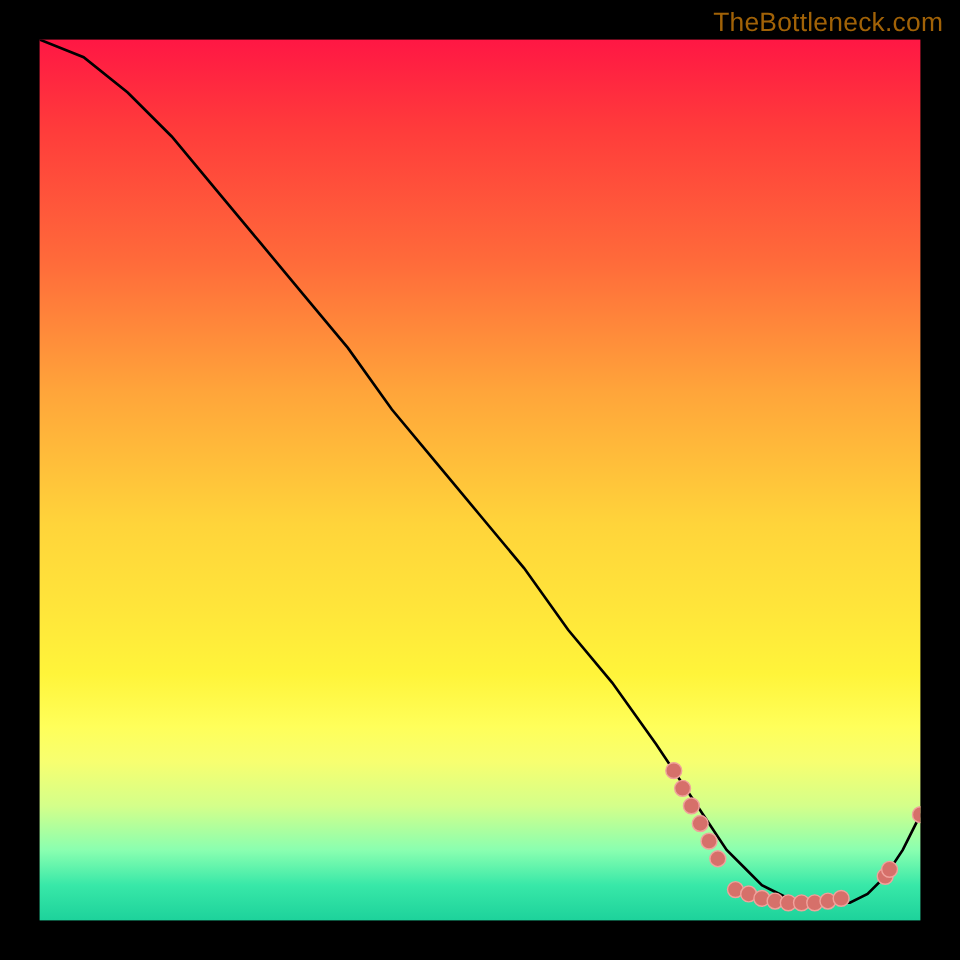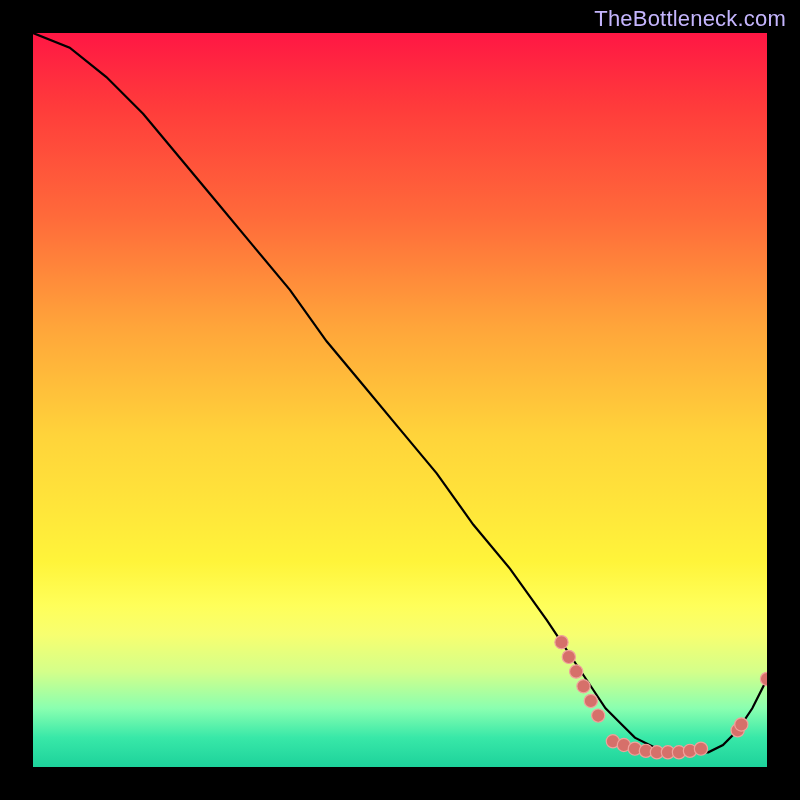--- a/index.html
+++ b/index.html
@@ -14,21 +14,21 @@
   .frame {
     position: relative;
     width: 800px;
     height: 800px;
     background: #000;
   }
   .watermark {
     position: absolute;
     top: 6px;
     right: 14px;
-    color: #c4b5fd;
+    color: #a16207;
     font-size: 22px;
     letter-spacing: 0.2px;
     font-weight: 500;
     z-index: 5;
   }
   .plot {
     position: absolute;
     left: 33px;
     top: 33px;
     width: 734px;

